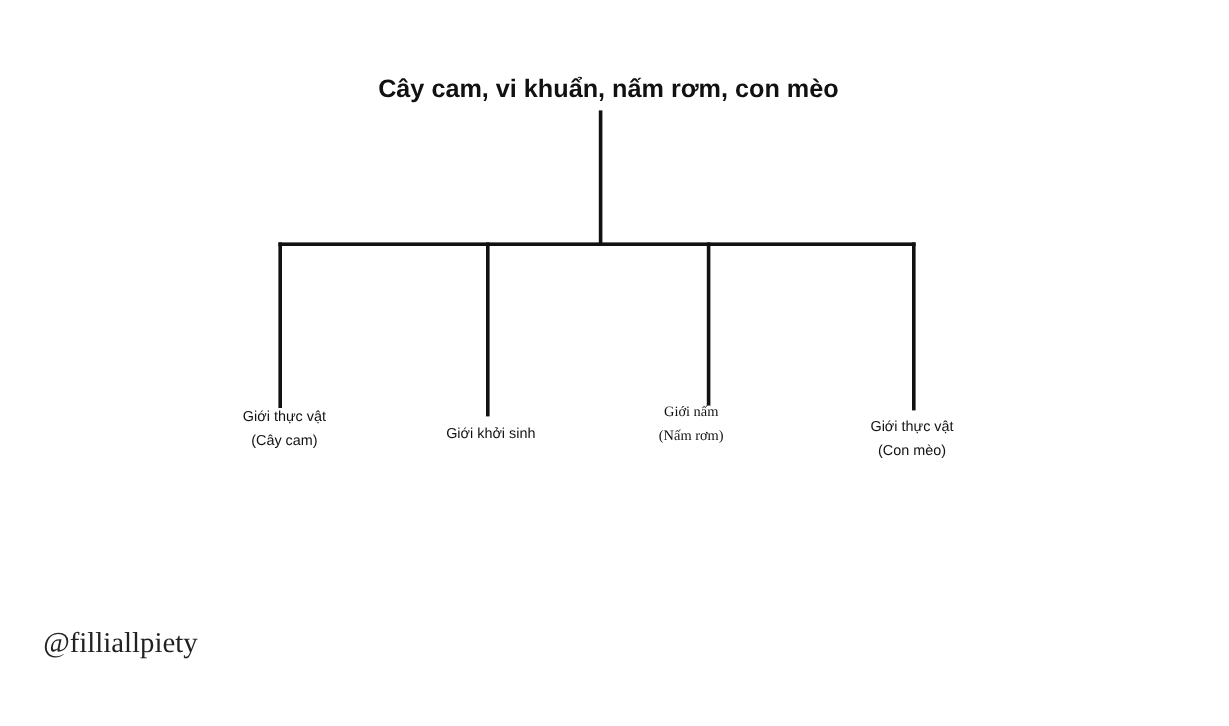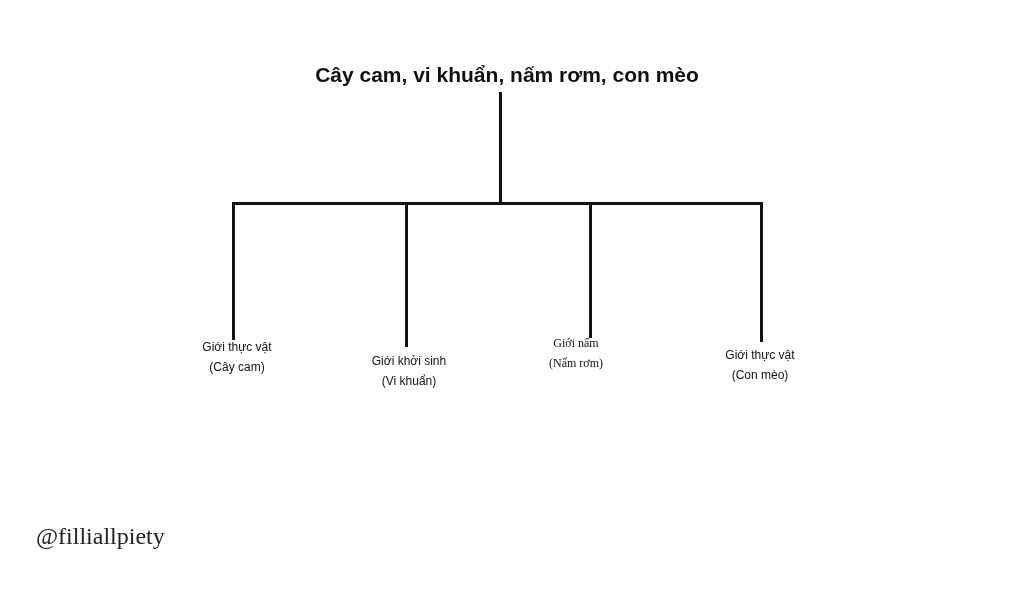--- a/index.html
+++ b/index.html
@@ -55,21 +55,20 @@
 <div class="line" style="left:589px; top:202px; width:3px; height:136px;"></div>
 <div class="line" style="left:760px; top:202px; width:3px; height:140px;"></div>
 
 <div class="node-text" style="left:237px; top:337px;">
   <div>Giới thực vật</div>
   <div>(Cây cam)</div>
 </div>
 
 <div class="node-text" style="left:409px; top:351px;">
   <div>Giới khởi sinh</div>
-  <div>(Vi khuẩn)</div>
 </div>
 
 <div class="node-text" style="left:576px; top:333px;font-family:Liberation Serif, serif;">
   <div>Giới nấm</div>
   <div>(Nấm rơm)</div>
 </div>
 
 <div class="node-text" style="left:760px; top:345px;">
   <div>Giới thực vật</div>
   <div>(Con mèo)</div>

